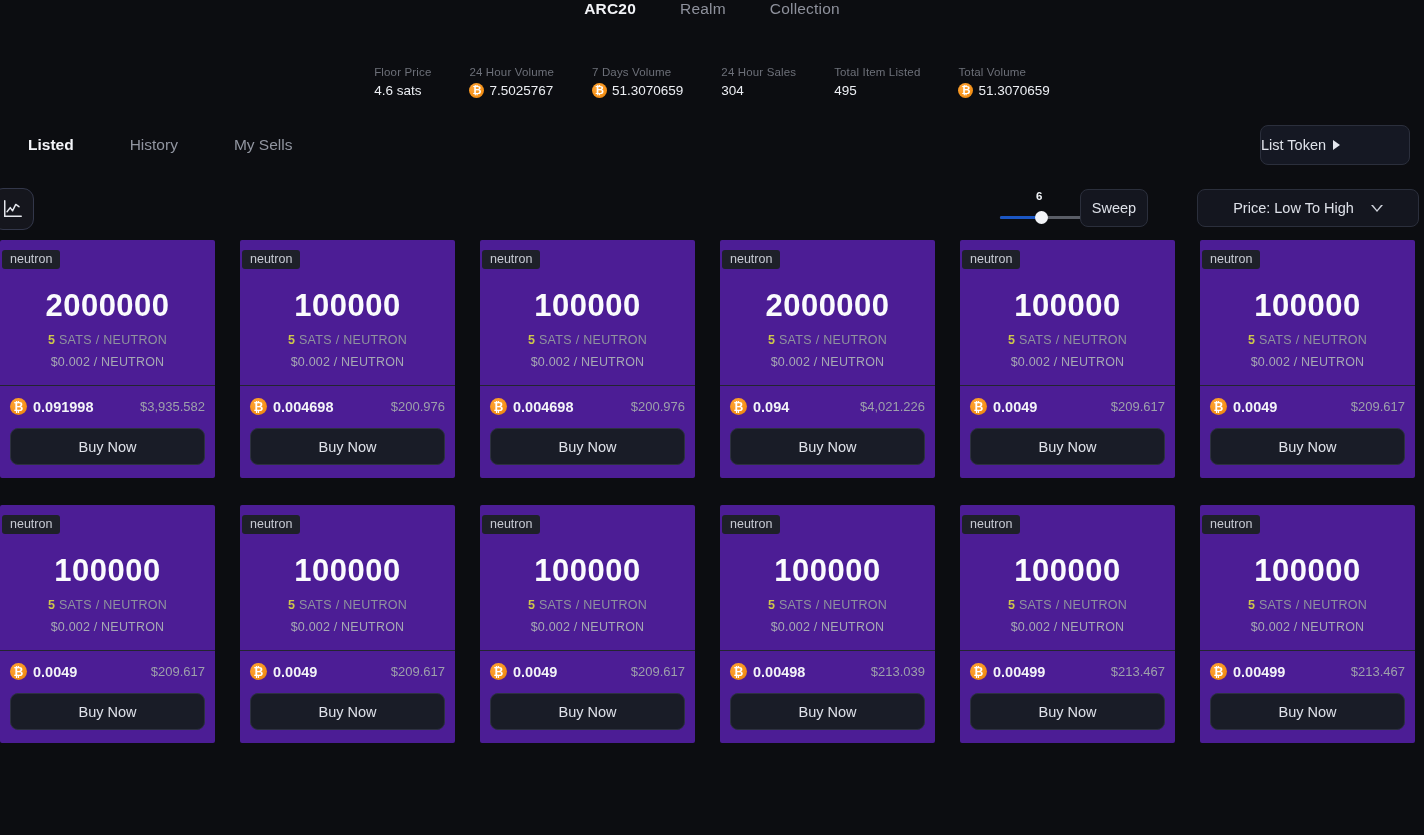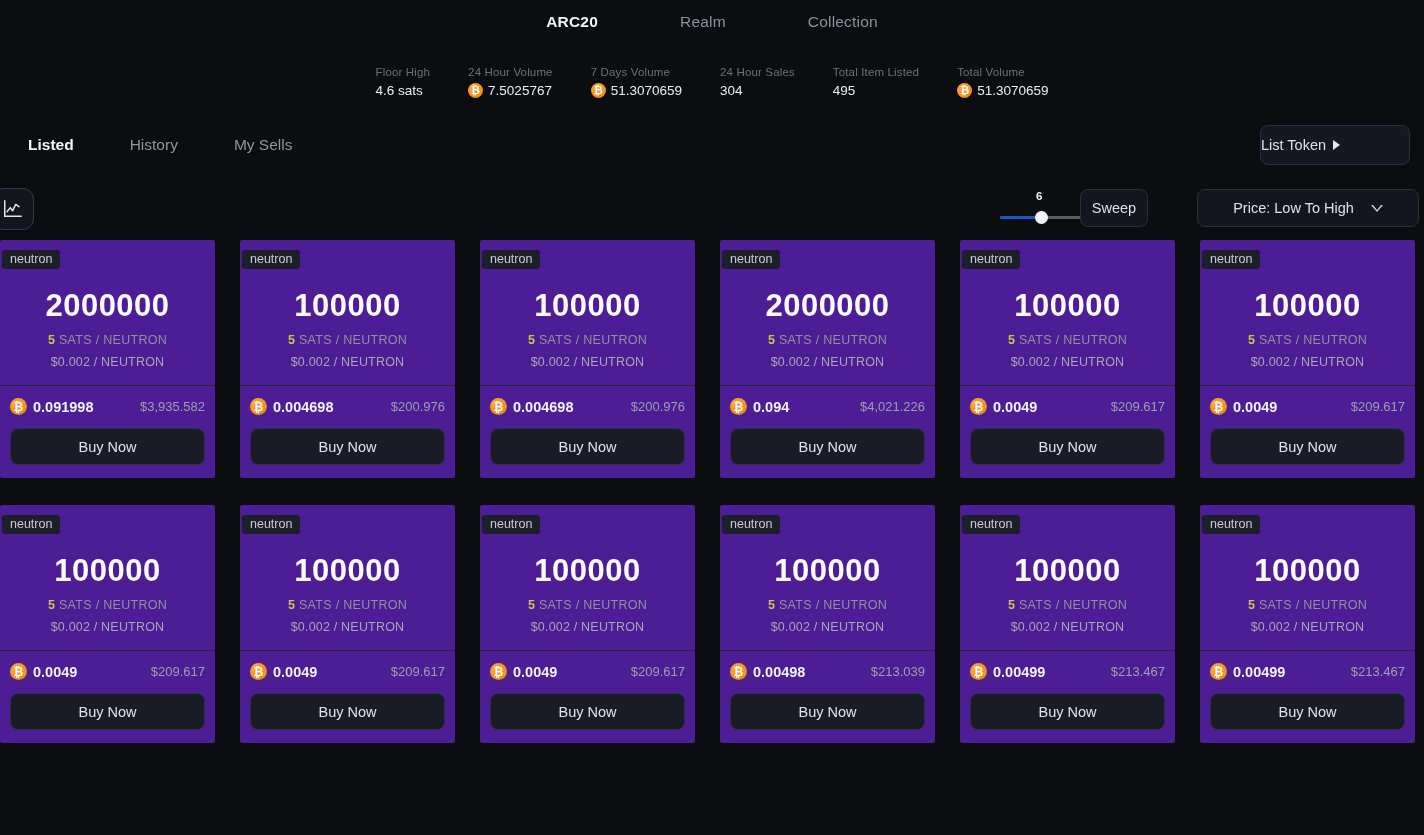--- a/index.html
+++ b/index.html
@@ -8,23 +8,23 @@
     background: #0c0d11;
     font-family: "Liberation Sans", sans-serif;
     overflow: hidden;
     -webkit-font-smoothing: antialiased;
   }
 
   
   .topnav {
     height: 44px;
     display: flex;
-    align-items: center;
-    justify-content: center;
-    gap: 82px;
+    align-items: flex-start;
+    justify-content: center;
+    gap: 44px;
     background: #0c0d11;
   }
   .topnav .navitem {
     font-size: 15.5px;
     color: #8e919c;
     letter-spacing: .2px;
     cursor: pointer;
     white-space: nowrap;
   }
   .topnav .navitem.active { color: #f2f3f7; font-weight: 700; }
@@ -311,21 +311,21 @@
 <body>
 
 <div class="topnav" id="topnav">
     <div class="navitem active">ARC20</div>
     <div class="navitem">Realm</div>
     <div class="navitem">Collection</div>
   </div>
 
 <div class="stats" id="stats">
     <div class="stat">
-      <div class="stat-label">Floor High</div>
+      <div class="stat-label">Floor Price</div>
       <div class="stat-value">
         <span>4.6 sats</span>
       </div>
     </div>
     <div class="stat">
       <div class="stat-label">24 Hour Volume</div>
       <div class="stat-value">
         <span class="btc">₿</span>
         <span>7.5025767</span>
       </div>

